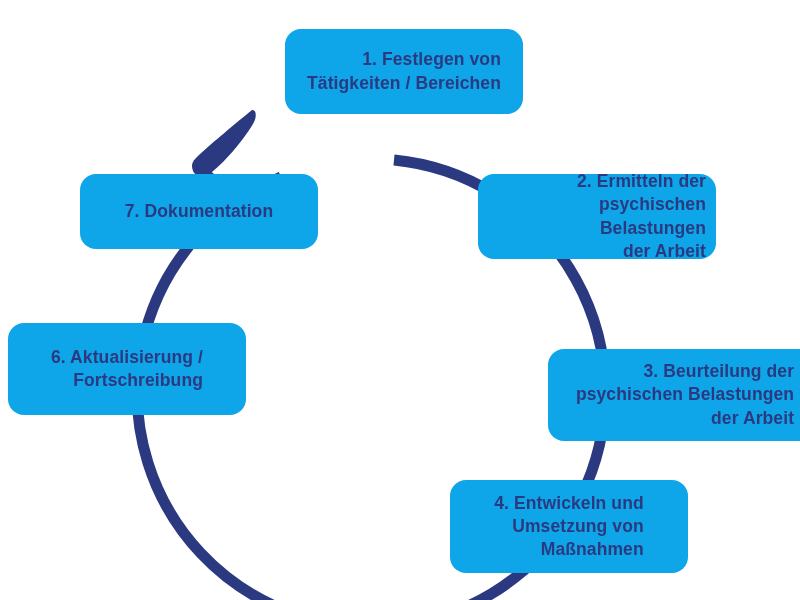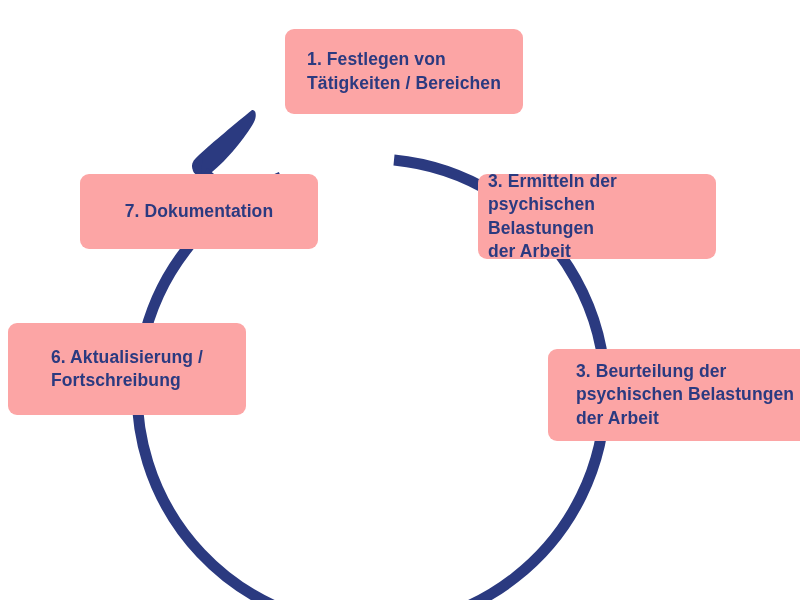--- a/index.html
+++ b/index.html
@@ -22,26 +22,26 @@
   #cycle-svg {
     position: absolute;
     left: 0;
     top: 0;
     width: 800px;
     height: 600px;
   }
   .step-box {
     position: absolute;
     box-sizing: border-box;
-    background: #fca5a5;
-    border-radius: 9px;
+    background: #0ea5e9;
+    border-radius: 16px;
     display: flex;
     align-items: center;
     justify-content: center;
-    text-align: left;
+    text-align: right;
     padding: 6px 10px;
     z-index: 5;
   }
   .step-label {
     color: #2B3A80;
     font-family: "Liberation Sans", sans-serif;
     font-weight: bold;
     font-size: 17.5px;
     line-height: 1.32;
     letter-spacing: 0.1px;
@@ -72,31 +72,36 @@
              Z" fill="#2B3A80"></path>
     <path d="M 207 168 L 221 180 L 214 192 L 200 182 Z" fill="#2B3A80"></path>
   </svg>
 
   <div class="step-box" style="left:285px; top:29px; width:238px; height:85px;">
     <span class="step-label">1. Festlegen von
 Tätigkeiten / Bereichen</span>
   </div>
 
   <div class="step-box" style="left:478px; top:174px; width:238px; height:85px;">
-    <span class="step-label">3. Ermitteln der
+    <span class="step-label">2. Ermitteln der
 psychischen Belastungen
 der Arbeit</span>
   </div>
 
   <div class="step-box" style="left:548px; top:323px; width:274px; height:92px;margin-top:26px;">
     <span class="step-label">3. Beurteilung der
 psychischen Belastungen
 der Arbeit</span>
   </div>
 
+  <div class="step-box" style="left:450px; top:480px; width:238px; height:93px;">
+    <span class="step-label">4. Entwickeln und
+Umsetzung von
+Maßnahmen</span>
+  </div>
 
 
   <div class="step-box" style="left:8px; top:323px; width:238px; height:92px;">
     <span class="step-label">6. Aktualisierung /
 Fortschreibung</span>
   </div>
 
   <div class="step-box" style="left:80px; top:174px; width:238px; height:75px;">
     <span class="step-label">7. Dokumentation</span>
   </div>

